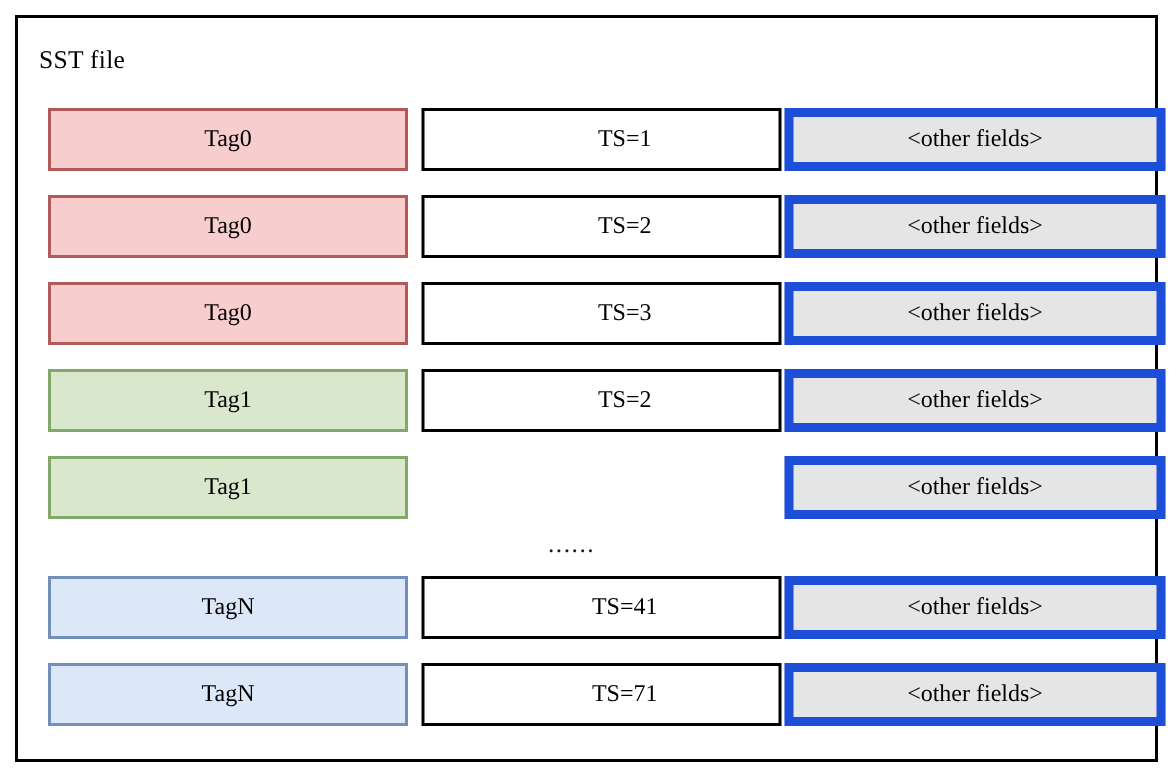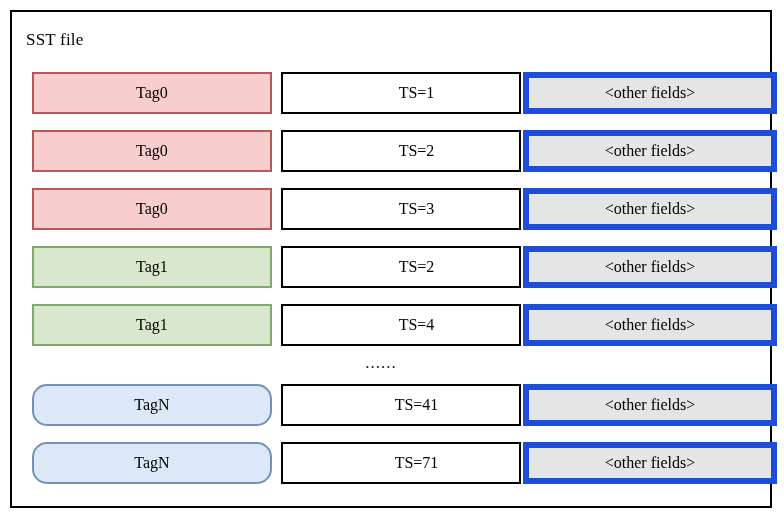--- a/index.html
+++ b/index.html
@@ -92,21 +92,21 @@
   .cell-other {
     left: 491px;
     width: 254px;
     border: 6px solid #1d4ed8;
     background: #e5e5e5;
   }
 
   
   .tag-pink  { background: #f7cdcd; border-color: #b25a5a; }
   .tag-green { background: #d9e8cd; border-color: #82a96a; }
-  .tag-blue  { background: #dce8f7; border-color: #7391b8; border-radius: 15px; }
+  .tag-blue  { background: #dce8f7; border-color: #7391b8; }
 
   
   .ellipsis-row {
     position: absolute;
     left: 249px;
     width: 240px;
     height: 22px;
     display: flex;
     align-items: center;
     justify-content: center;
@@ -145,21 +145,20 @@
       </div>
 
       <div class="record-row" style="top:234px;">
         <div class="cell cell-tag tag-green">Tag1</div>
         <div class="cell cell-ts">TS=2</div>
         <div class="cell cell-other">&lt;other fields&gt;</div>
       </div>
 
       <div class="record-row" style="top:292px;">
         <div class="cell cell-tag tag-green">Tag1</div>
-        <div class="cell cell-ts">TS=4</div>
         <div class="cell cell-other">&lt;other fields&gt;</div>
       </div>
 
       <div class="ellipsis-row" style="top:340px;">......</div>
 
       <div class="record-row" style="top:372px;">
         <div class="cell cell-tag tag-blue">TagN</div>
         <div class="cell cell-ts">TS=41</div>
         <div class="cell cell-other">&lt;other fields&gt;</div>
       </div>

